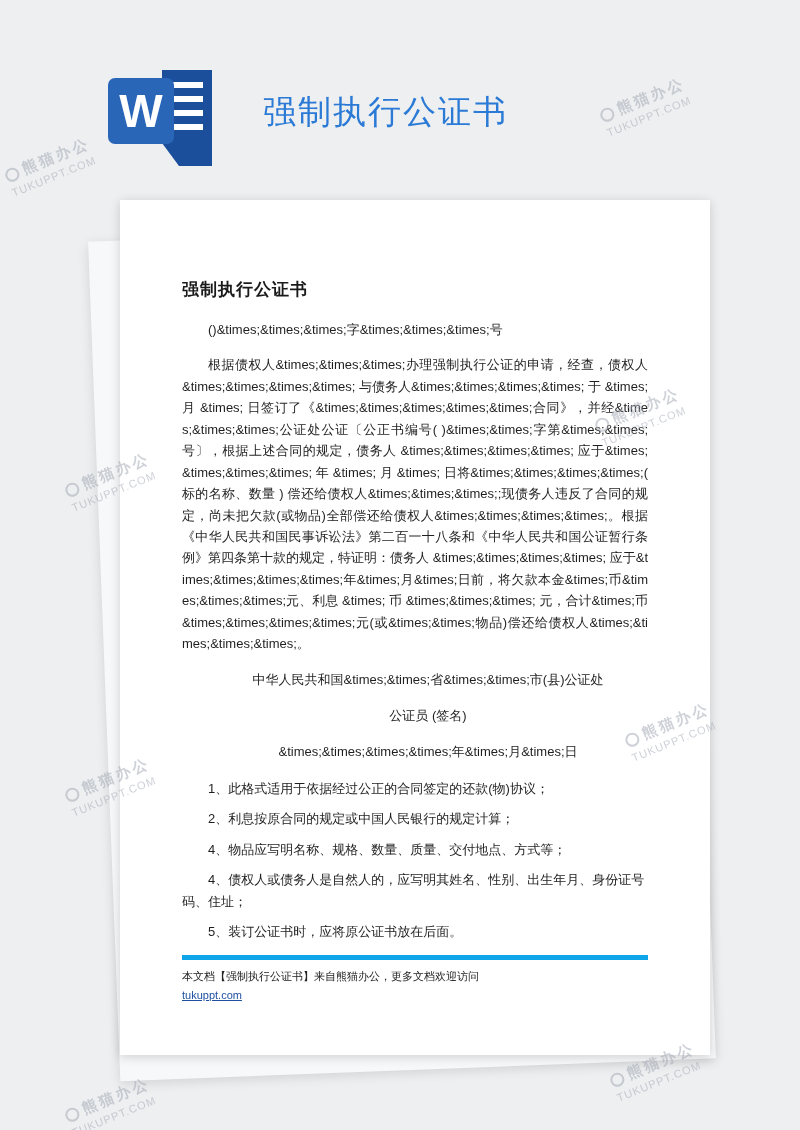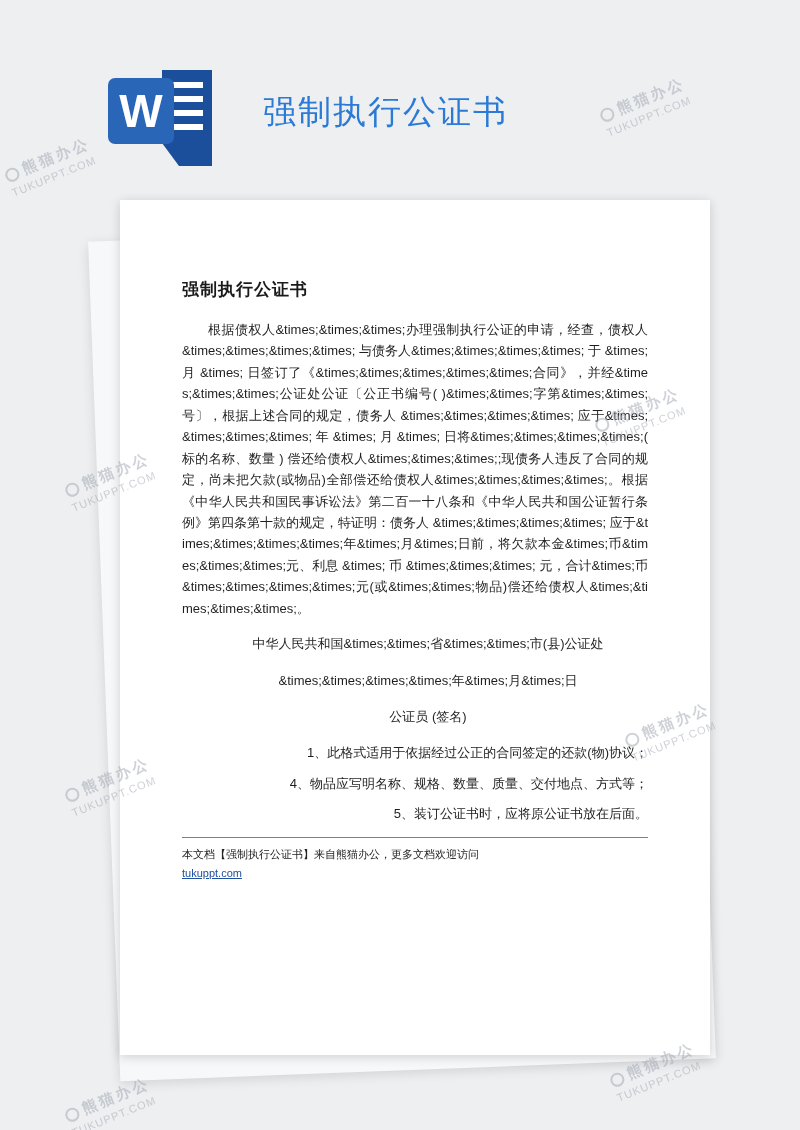--- a/index.html
+++ b/index.html
@@ -57,23 +57,23 @@
     margin: 0 0 18px 0;
     font-size: 17px; font-weight: 600; color: #1a1a1a; letter-spacing: 1px;
   }
   .doc-body p {
     margin: 0 0 14px 0;
     font-size: 13px; line-height: 1.65; color: #1f1f1f;
     text-align: justify; text-indent: 2em;
     word-break: break-all;
   }
   .doc-body p.closing { text-align: center; margin-bottom: 15px; }
-  .doc-body p.note { margin-bottom: 9px; text-align: right; }
+  .doc-body p.note { margin-bottom: 9px; text-align: left; }
   .doc-footer {
-    margin-top: 12px; border-top: 1px solid #0ea5e9; padding-top: 8px;
+    margin-top: 12px; border-top: 5px solid #0ea5e9; padding-top: 8px;
     font-size: 11px; color: #222; line-height: 1.55;
   }
   .doc-footer p { margin: 0; }
   .doc-footer a {
     display: inline-block; margin: 2px 0 10px 0;
     color: #1f4fa0; text-decoration: underline; cursor: pointer;
     font-size: 11px;
   }
 
   
@@ -110,26 +110,29 @@
       <div class="w-part">W</div>
     </div>
     <h1 class="page-title">强制执行公证书</h1>
   </div>
 
   <div class="paper-back"></div>
 
   <div class="paper">
     <h2 class="doc-title">强制执行公证书</h2>
     <div class="doc-body">
+      <p>()&amp;times;&amp;times;&amp;times;字&amp;times;&amp;times;&amp;times;号</p>
       <p>根据债权人&amp;times;&amp;times;&amp;times;办理强制执行公证的申请，经查，债权人 &amp;times;&amp;times;&amp;times;&amp;times; 与债务人&amp;times;&amp;times;&amp;times;&amp;times; 于 &amp;times;月 &amp;times; 日签订了《&amp;times;&amp;times;&amp;times;&amp;times;&amp;times;合同》，并经&amp;times;&amp;times;&amp;times;公证处公证〔公正书编号( )&amp;times;&amp;times;字第&amp;times;&amp;times;号〕，根据上述合同的规定，债务人 &amp;times;&amp;times;&amp;times;&amp;times; 应于&amp;times;&amp;times;&amp;times;&amp;times; 年 &amp;times; 月 &amp;times; 日将&amp;times;&amp;times;&amp;times;&amp;times;( 标的名称、数量 ) 偿还给债权人&amp;times;&amp;times;&amp;times;;现债务人违反了合同的规定，尚未把欠款(或物品)全部偿还给债权人&amp;times;&amp;times;&amp;times;&amp;times;。根据《中华人民共和国民事诉讼法》第二百一十八条和《中华人民共和国公证暂行条例》第四条第十款的规定，特证明：债务人 &amp;times;&amp;times;&amp;times;&amp;times; 应于&amp;times;&amp;times;&amp;times;&amp;times;年&amp;times;月&amp;times;日前，将欠款本金&amp;times;币&amp;times;&amp;times;&amp;times;元、利息 &amp;times; 币 &amp;times;&amp;times;&amp;times; 元，合计&amp;times;币&amp;times;&amp;times;&amp;times;&amp;times;元(或&amp;times;&amp;times;物品)偿还给债权人&amp;times;&amp;times;&amp;times;&amp;times;。</p>
       <p class="closing">中华人民共和国&amp;times;&amp;times;省&amp;times;&amp;times;市(县)公证处</p>
+      <p class="closing">公证员 (签名)</p>
       <p class="closing">&amp;times;&amp;times;&amp;times;&amp;times;年&amp;times;月&amp;times;日</p>
-      <p class="closing">公证员 (签名)</p>
       <p class="note">1、此格式适用于依据经过公正的合同签定的还款(物)协议；</p>
+      <p class="note">2、利息按原合同的规定或中国人民银行的规定计算；</p>
       <p class="note">4、物品应写明名称、规格、数量、质量、交付地点、方式等；</p>
+      <p class="note">4、债权人或债务人是自然人的，应写明其姓名、性别、出生年月、身份证号码、住址；</p>
       <p class="note">5、装订公证书时，应将原公证书放在后面。</p>
     </div>
     <div class="doc-footer">
       <p>本文档【强制执行公证书】来自熊猫办公，更多文档欢迎访问</p>
       <a>tukuppt.com</a>
       
     </div>
   </div>
 
   <div class="wm" style="left:565px; top:90px;">

